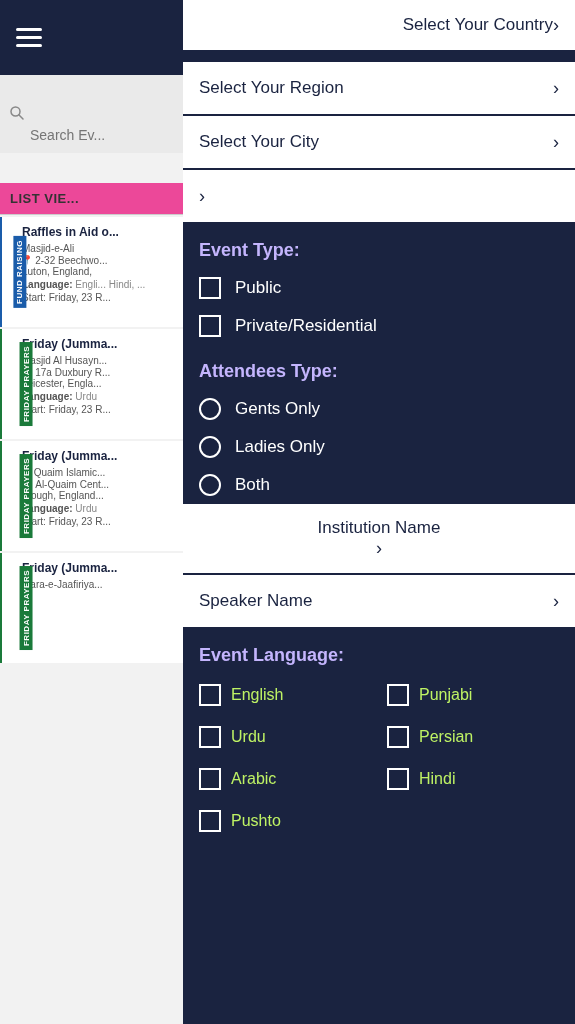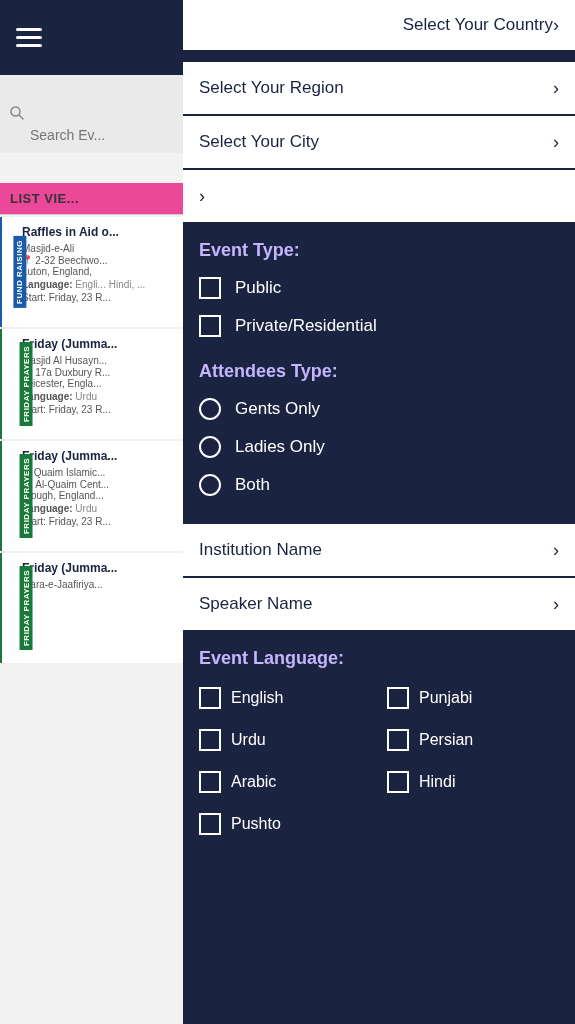--- a/index.html
+++ b/index.html
@@ -251,21 +251,21 @@
     .lang-checkbox {
       width: 22px;
       height: 22px;
       border: 2px solid white;
       background: transparent;
       flex-shrink: 0;
     }
 
     .lang-label {
       font-size: 16px;
-      color: #ffffff;
+      color: #bef264;
     }
 
     
     .filter-row-top {
       background: white;
       padding: 14px 16px;
       display: flex;
       align-items: center;
       justify-content: flex-end;
       cursor: pointer;
@@ -408,21 +408,21 @@
   <div class="radio-row">
     <div class="radio-circle"></div>
     <span class="radio-label">Ladies Only</span>
   </div>
 
   <div class="radio-row">
     <div class="radio-circle"></div>
     <span class="radio-label">Both</span>
   </div>
 
-  <div class="filter-row" style="margin-top: 20px;">
+  <div class="filter-row" style="margin-top: 0; flex-direction: column;">
     <span class="filter-row-text">Institution Name</span>
     <span class="chevron">›</span>
   </div>
 
   <div class="filter-row">
     <span class="filter-row-text">Speaker Name</span>
     <span class="chevron">›</span>
   </div>
 
   <div class="section-header">

